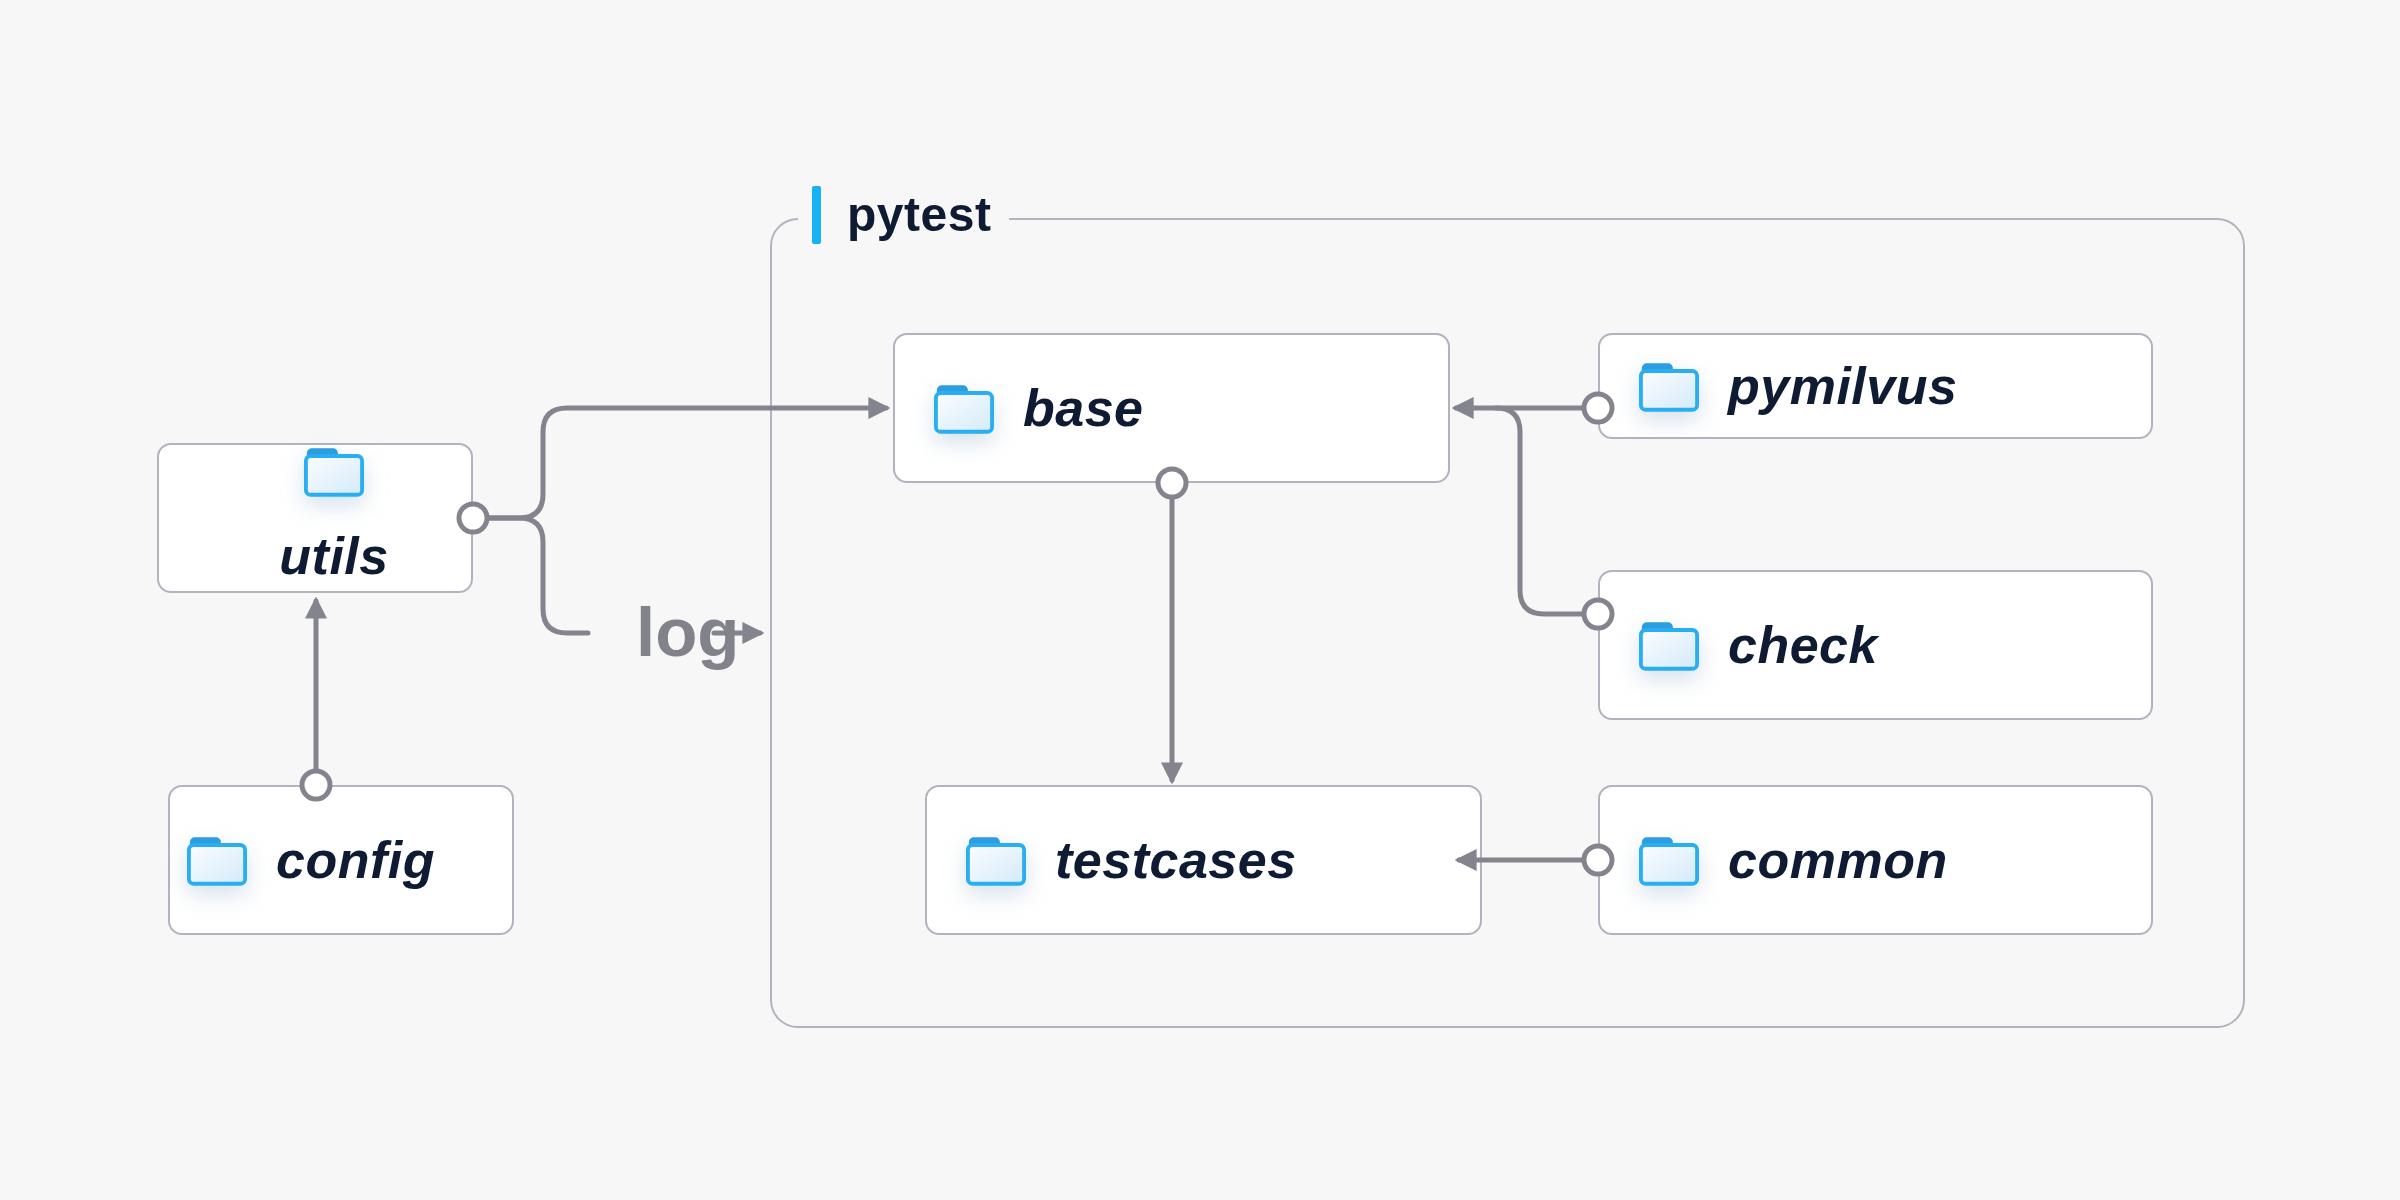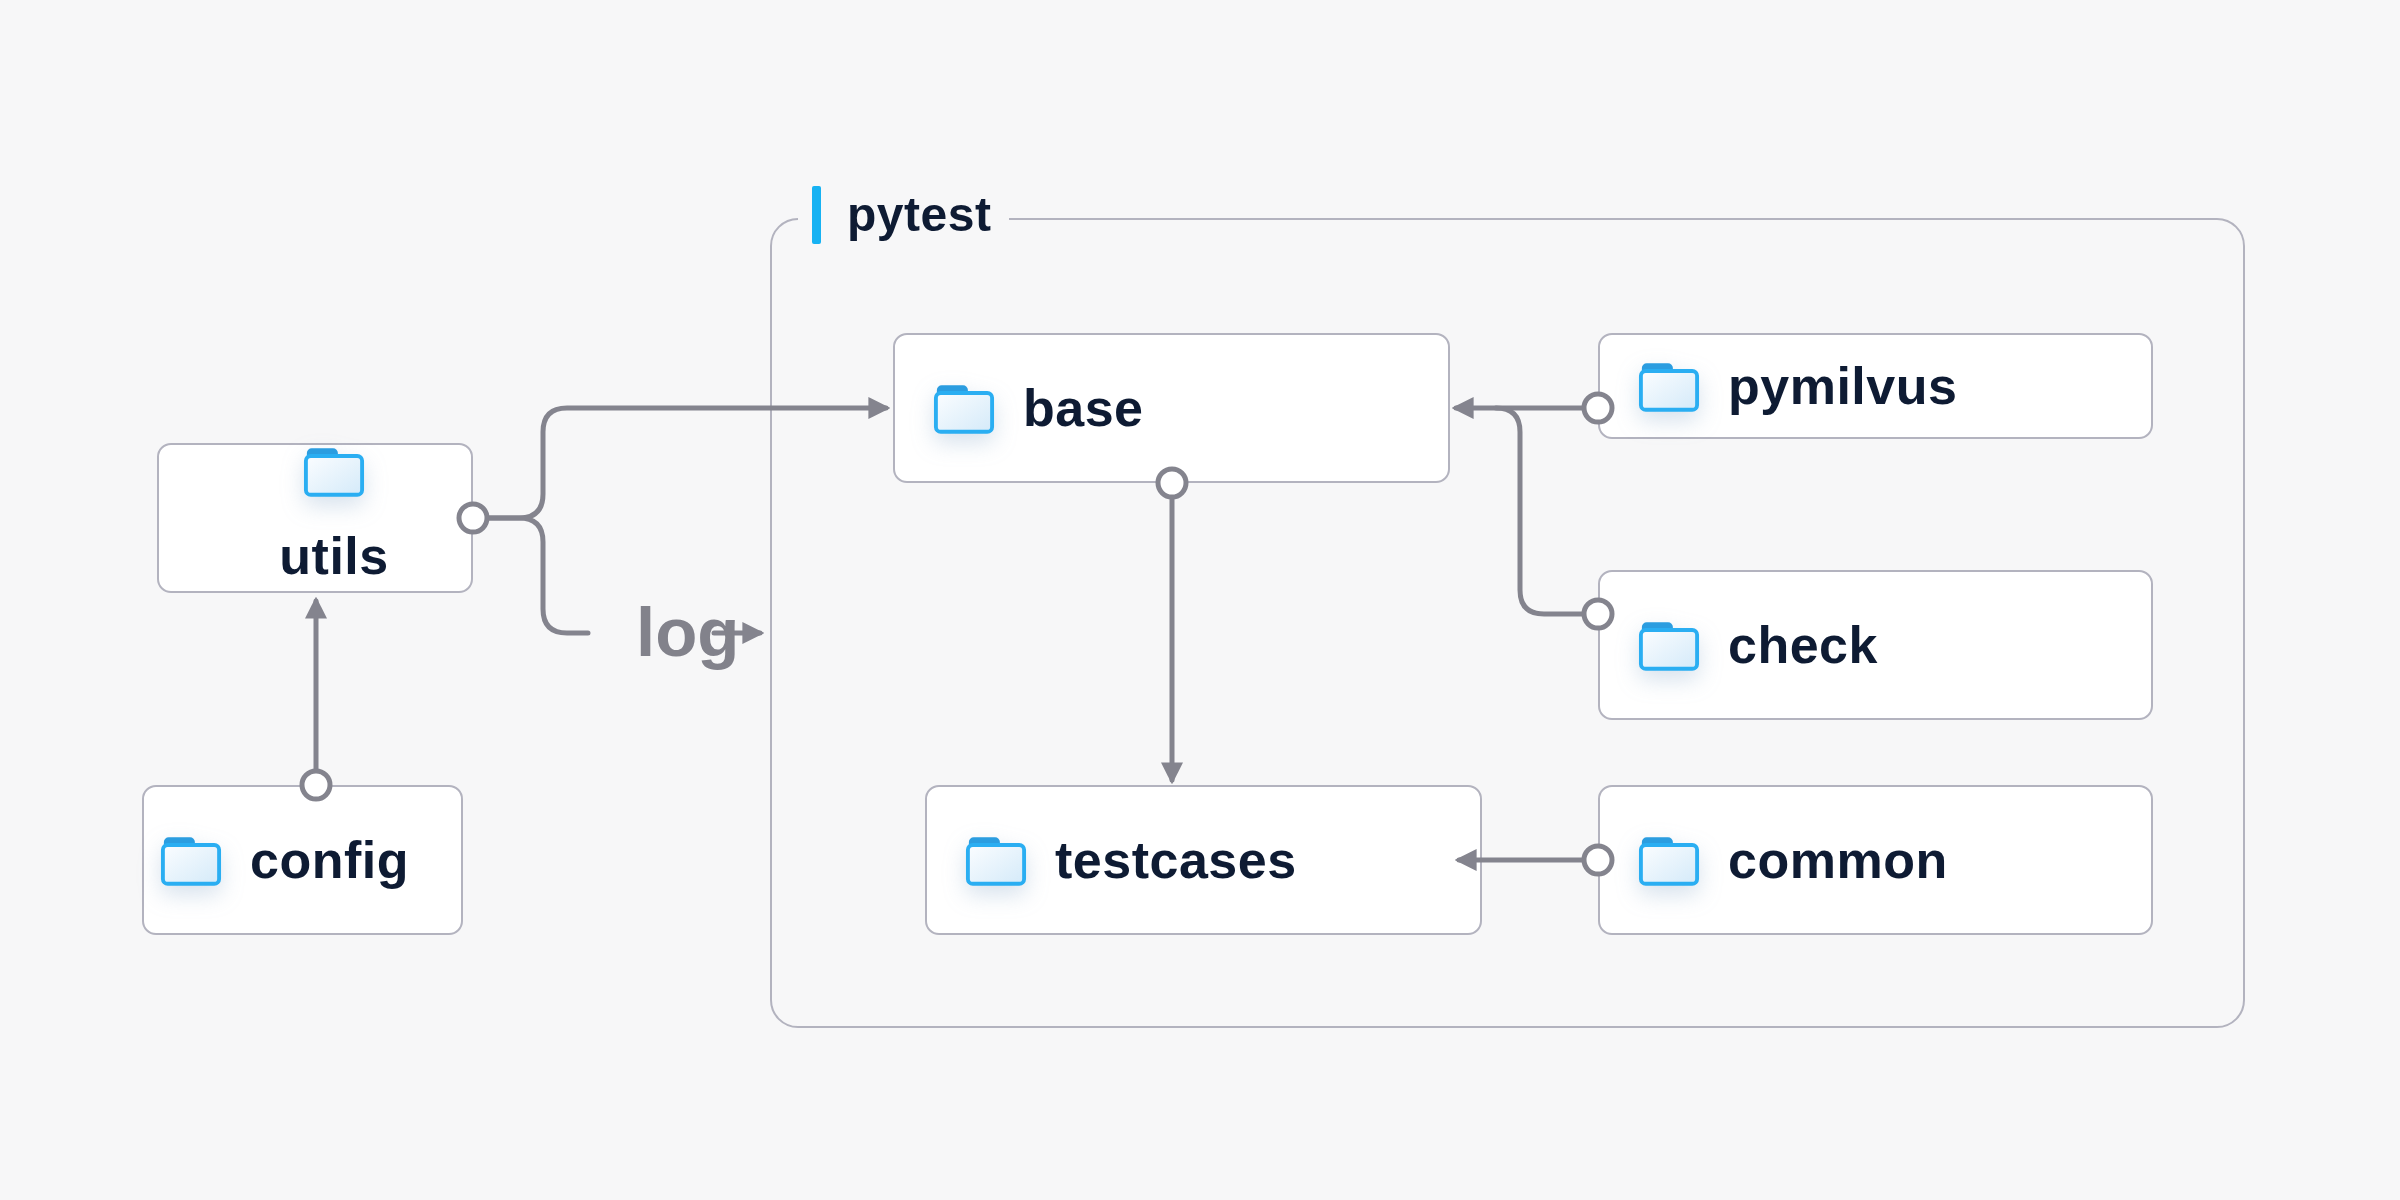--- a/index.html
+++ b/index.html
@@ -34,23 +34,24 @@
     position:absolute;
     background:var(--node_fill);
     border:2px solid var(--node_border);
     border-radius:14px;
     display:flex;align-items:center;
     padding-left:38px;gap:28px;
   }
   .node .label{
     font-size:52px;font-weight:600;color:var(--label_text);
     letter-spacing:0.5px;
+    font-style:italic;
   }
   .node-utils    {left:157px; top:443px; width:316px; height:150px;flex-direction:column;}
-  .node-config   {left:142px; top:785px; width:321px; height:150px;padding-left:16px;}
+  .node-config   {left:168px; top:785px; width:346px; height:150px;padding-left:16px;}
   .node-base     {left:893px; top:333px; width:557px; height:150px;}
   .node-pymilvus {left:1598px;top:333px; width:555px; height:106px;}
   .node-check    {left:1598px;top:570px; width:555px; height:150px;}
   .node-testcases{left:925px; top:785px; width:557px; height:150px;}
   .node-common   {left:1598px;top:785px; width:555px; height:150px;}
 
   .folder-icon{
     width:62px;height:53px;flex:0 0 auto;
     filter:drop-shadow(0 9px 11px rgba(110,150,190,.28));
   }

